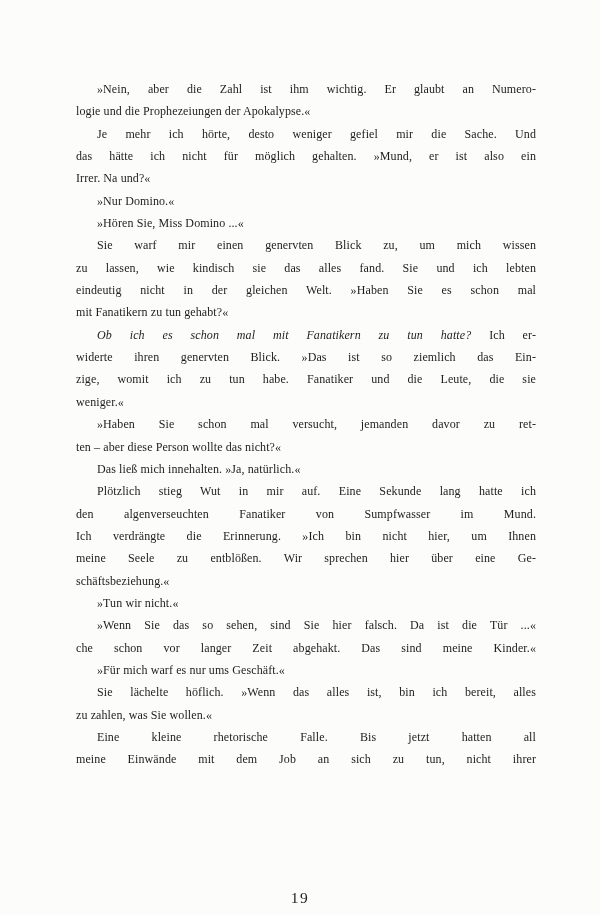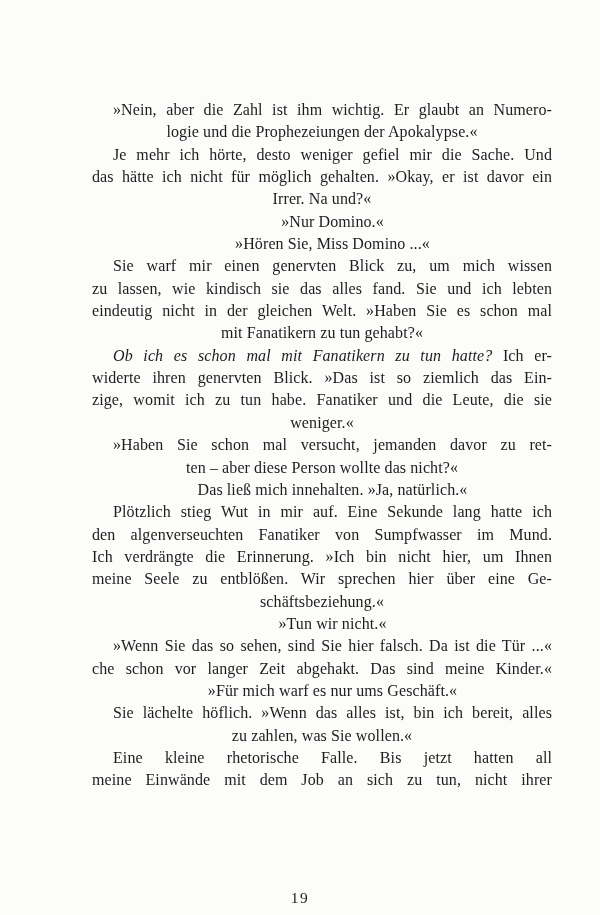--- a/index.html
+++ b/index.html
@@ -9,30 +9,29 @@
     position: relative;
     overflow: hidden;
     font-family: "Liberation Serif", "DejaVu Serif", serif;
   }
   .page {
     position: absolute;
     inset: 0;
   }
   .text-block {
     position: absolute;
-    left: 92px;
+    left: 76px;
     top: 78px;
     width: 460px;
-    font-size: 16px;
+    font-size: 12px;
     line-height: 22.35px;
     letter-spacing: 0.1px;
-    margin-top: 21px;
   }
   .para { margin: 0; }
-  .line { text-align: center; }
+  .line { text-align: left; }
   .line.justify {
     text-align: justify;
     text-align-last: justify;
     text-justify: inter-word;
   }
   .line.indent { text-indent: 21px; }
   .it { font-style: italic; font-family: Liberation Serif, serif; }
   .page-number {
     position: absolute;
     top: 889px;
@@ -47,21 +46,21 @@
 <body style="background: rgb(252, 252, 251); color: rgb(29, 29, 29);">
 
 <div class="page">
   <div class="text-block">
       <div class="para">
         <div class="line justify indent"><span>»Nein, aber die Zahl ist ihm wichtig. Er glaubt an Numero-</span></div>
         <div class="line"><span>logie und die Prophezeiungen der Apokalypse.«</span></div>
       </div>
       <div class="para">
         <div class="line justify indent"><span>Je mehr ich hörte, desto weniger gefiel mir die Sache. Und</span></div>
-        <div class="line justify"><span>das hätte ich nicht für möglich gehalten. »Okay, er ist davor ein</span></div>
+        <div class="line justify"><span>das hätte ich nicht für möglich gehalten. »Mund, er ist also ein</span></div>
         <div class="line"><span>Irrer. Na und?«</span></div>
       </div>
       <div class="para">
         <div class="line indent"><span>»Nur Domino.«</span></div>
       </div>
       <div class="para">
         <div class="line indent"><span>»Hören Sie, Miss Domino ...«</span></div>
       </div>
       <div class="para">
         <div class="line justify indent"><span>Sie warf mir einen genervten Blick zu, um mich wissen</span></div>

